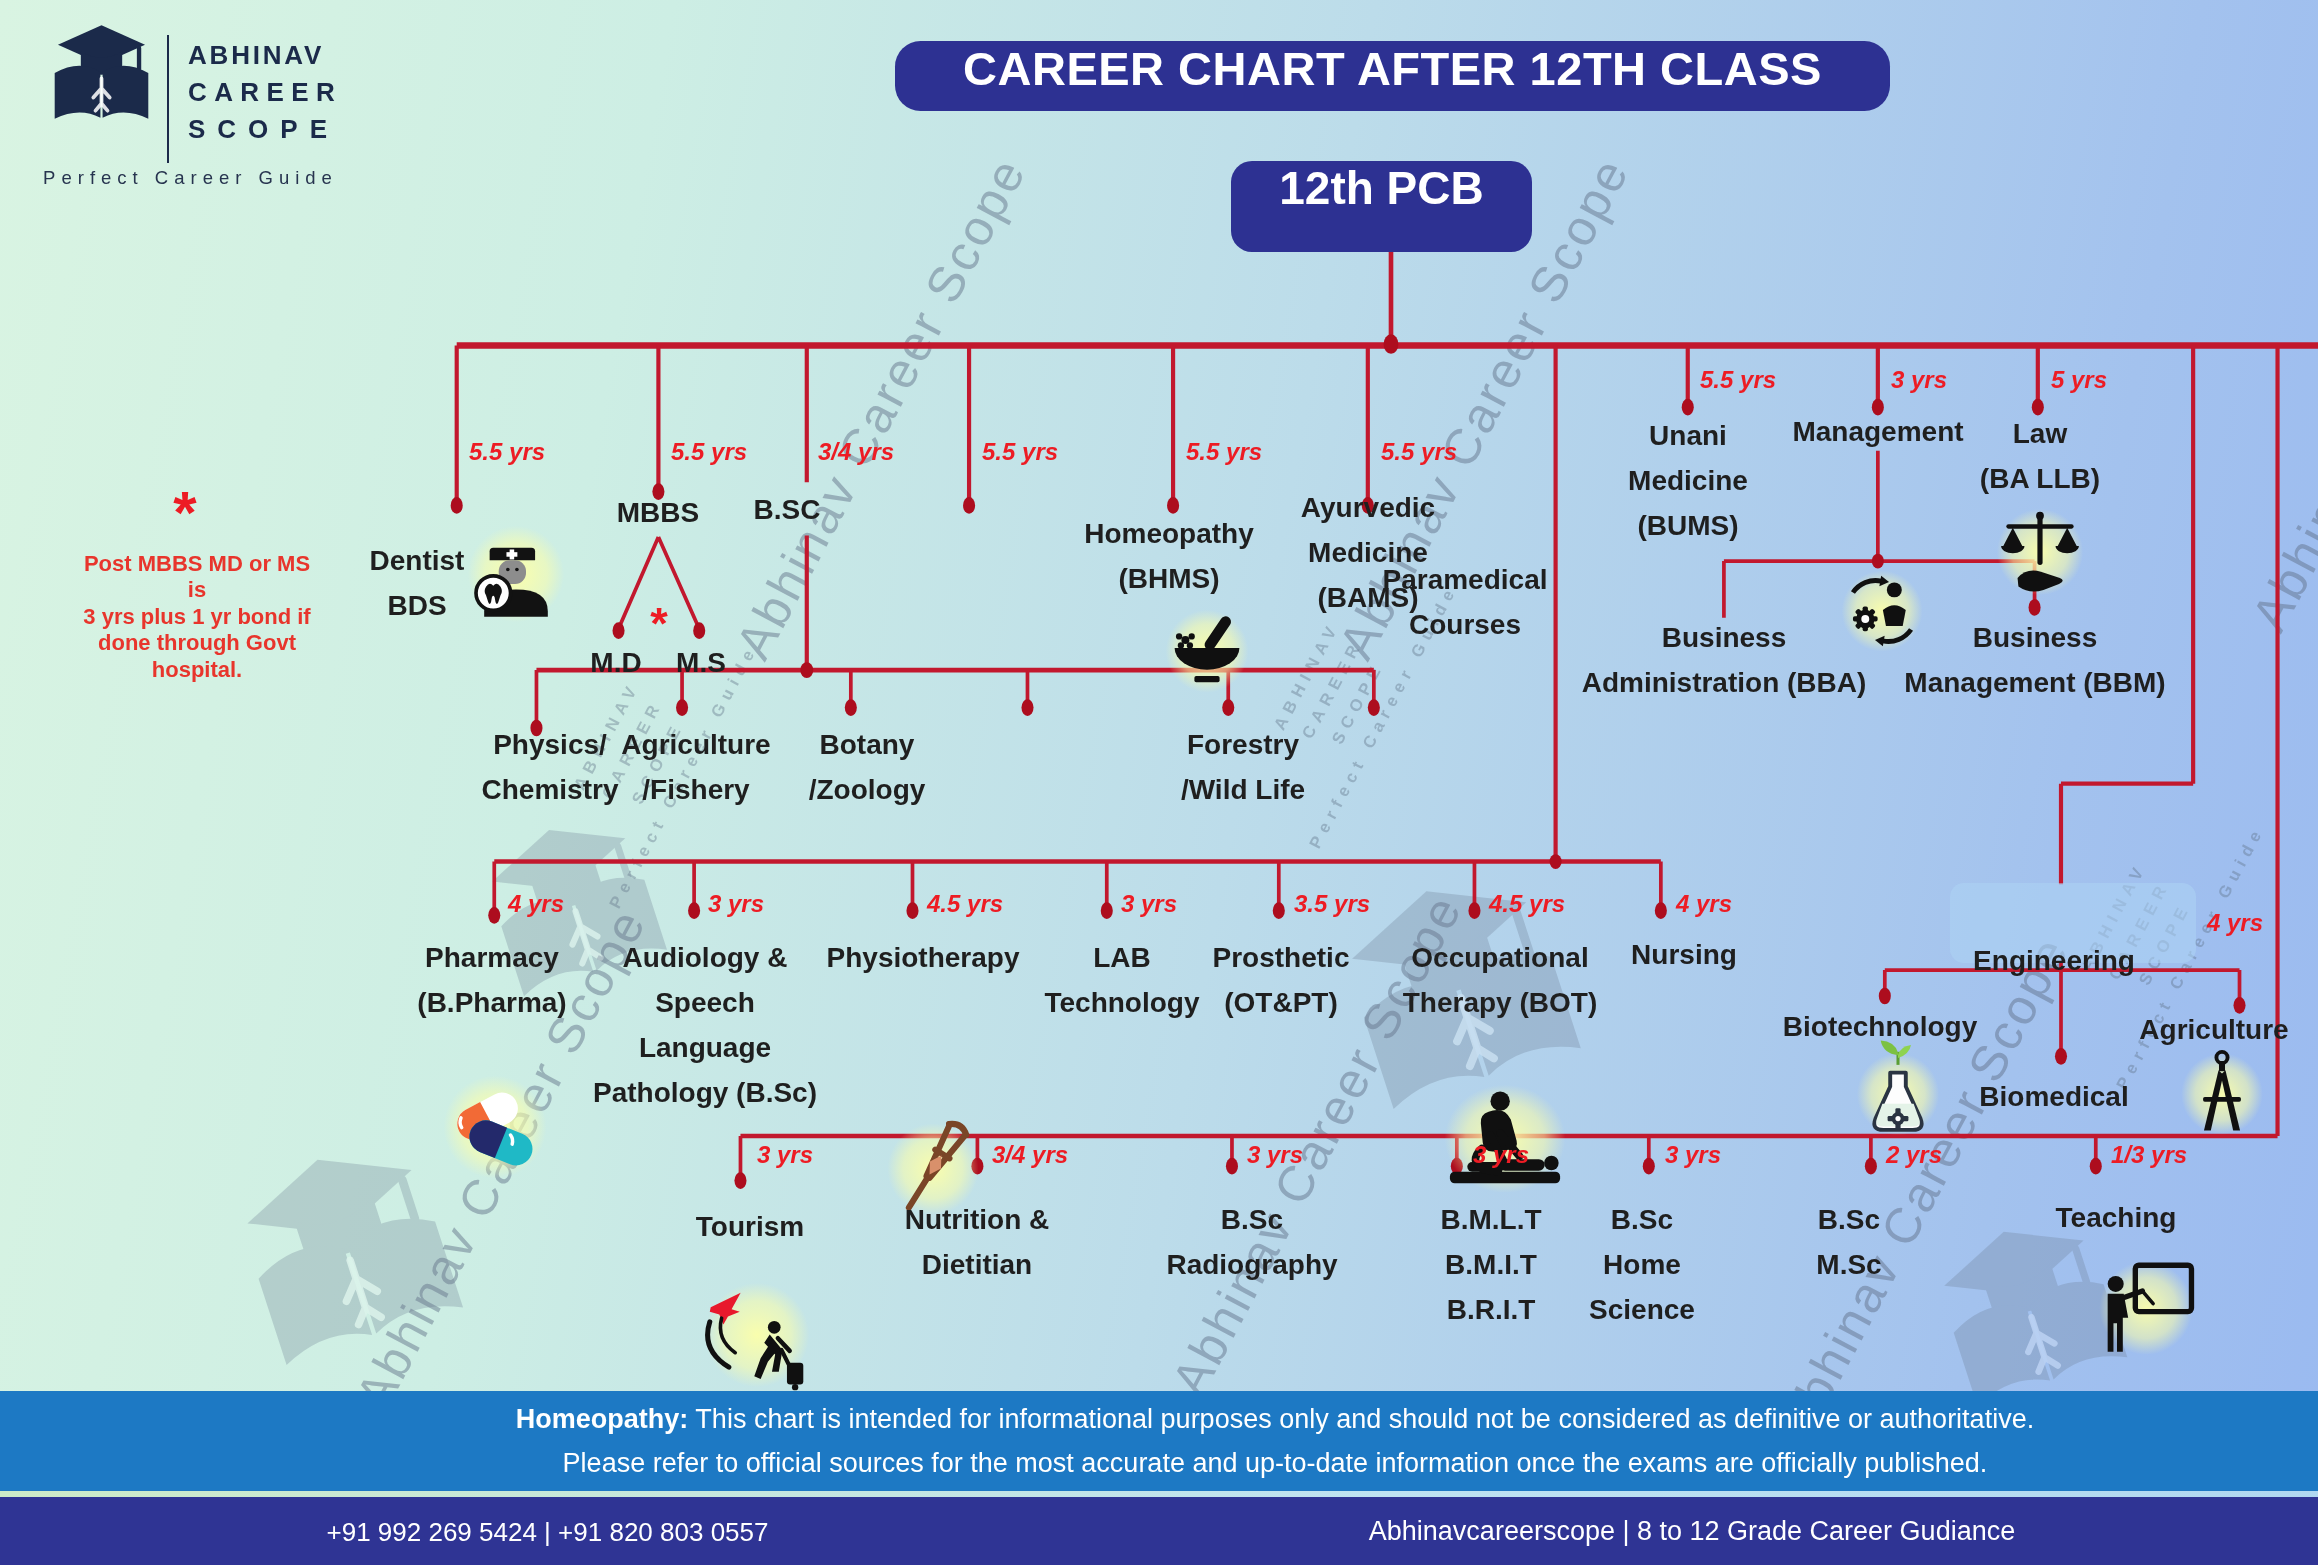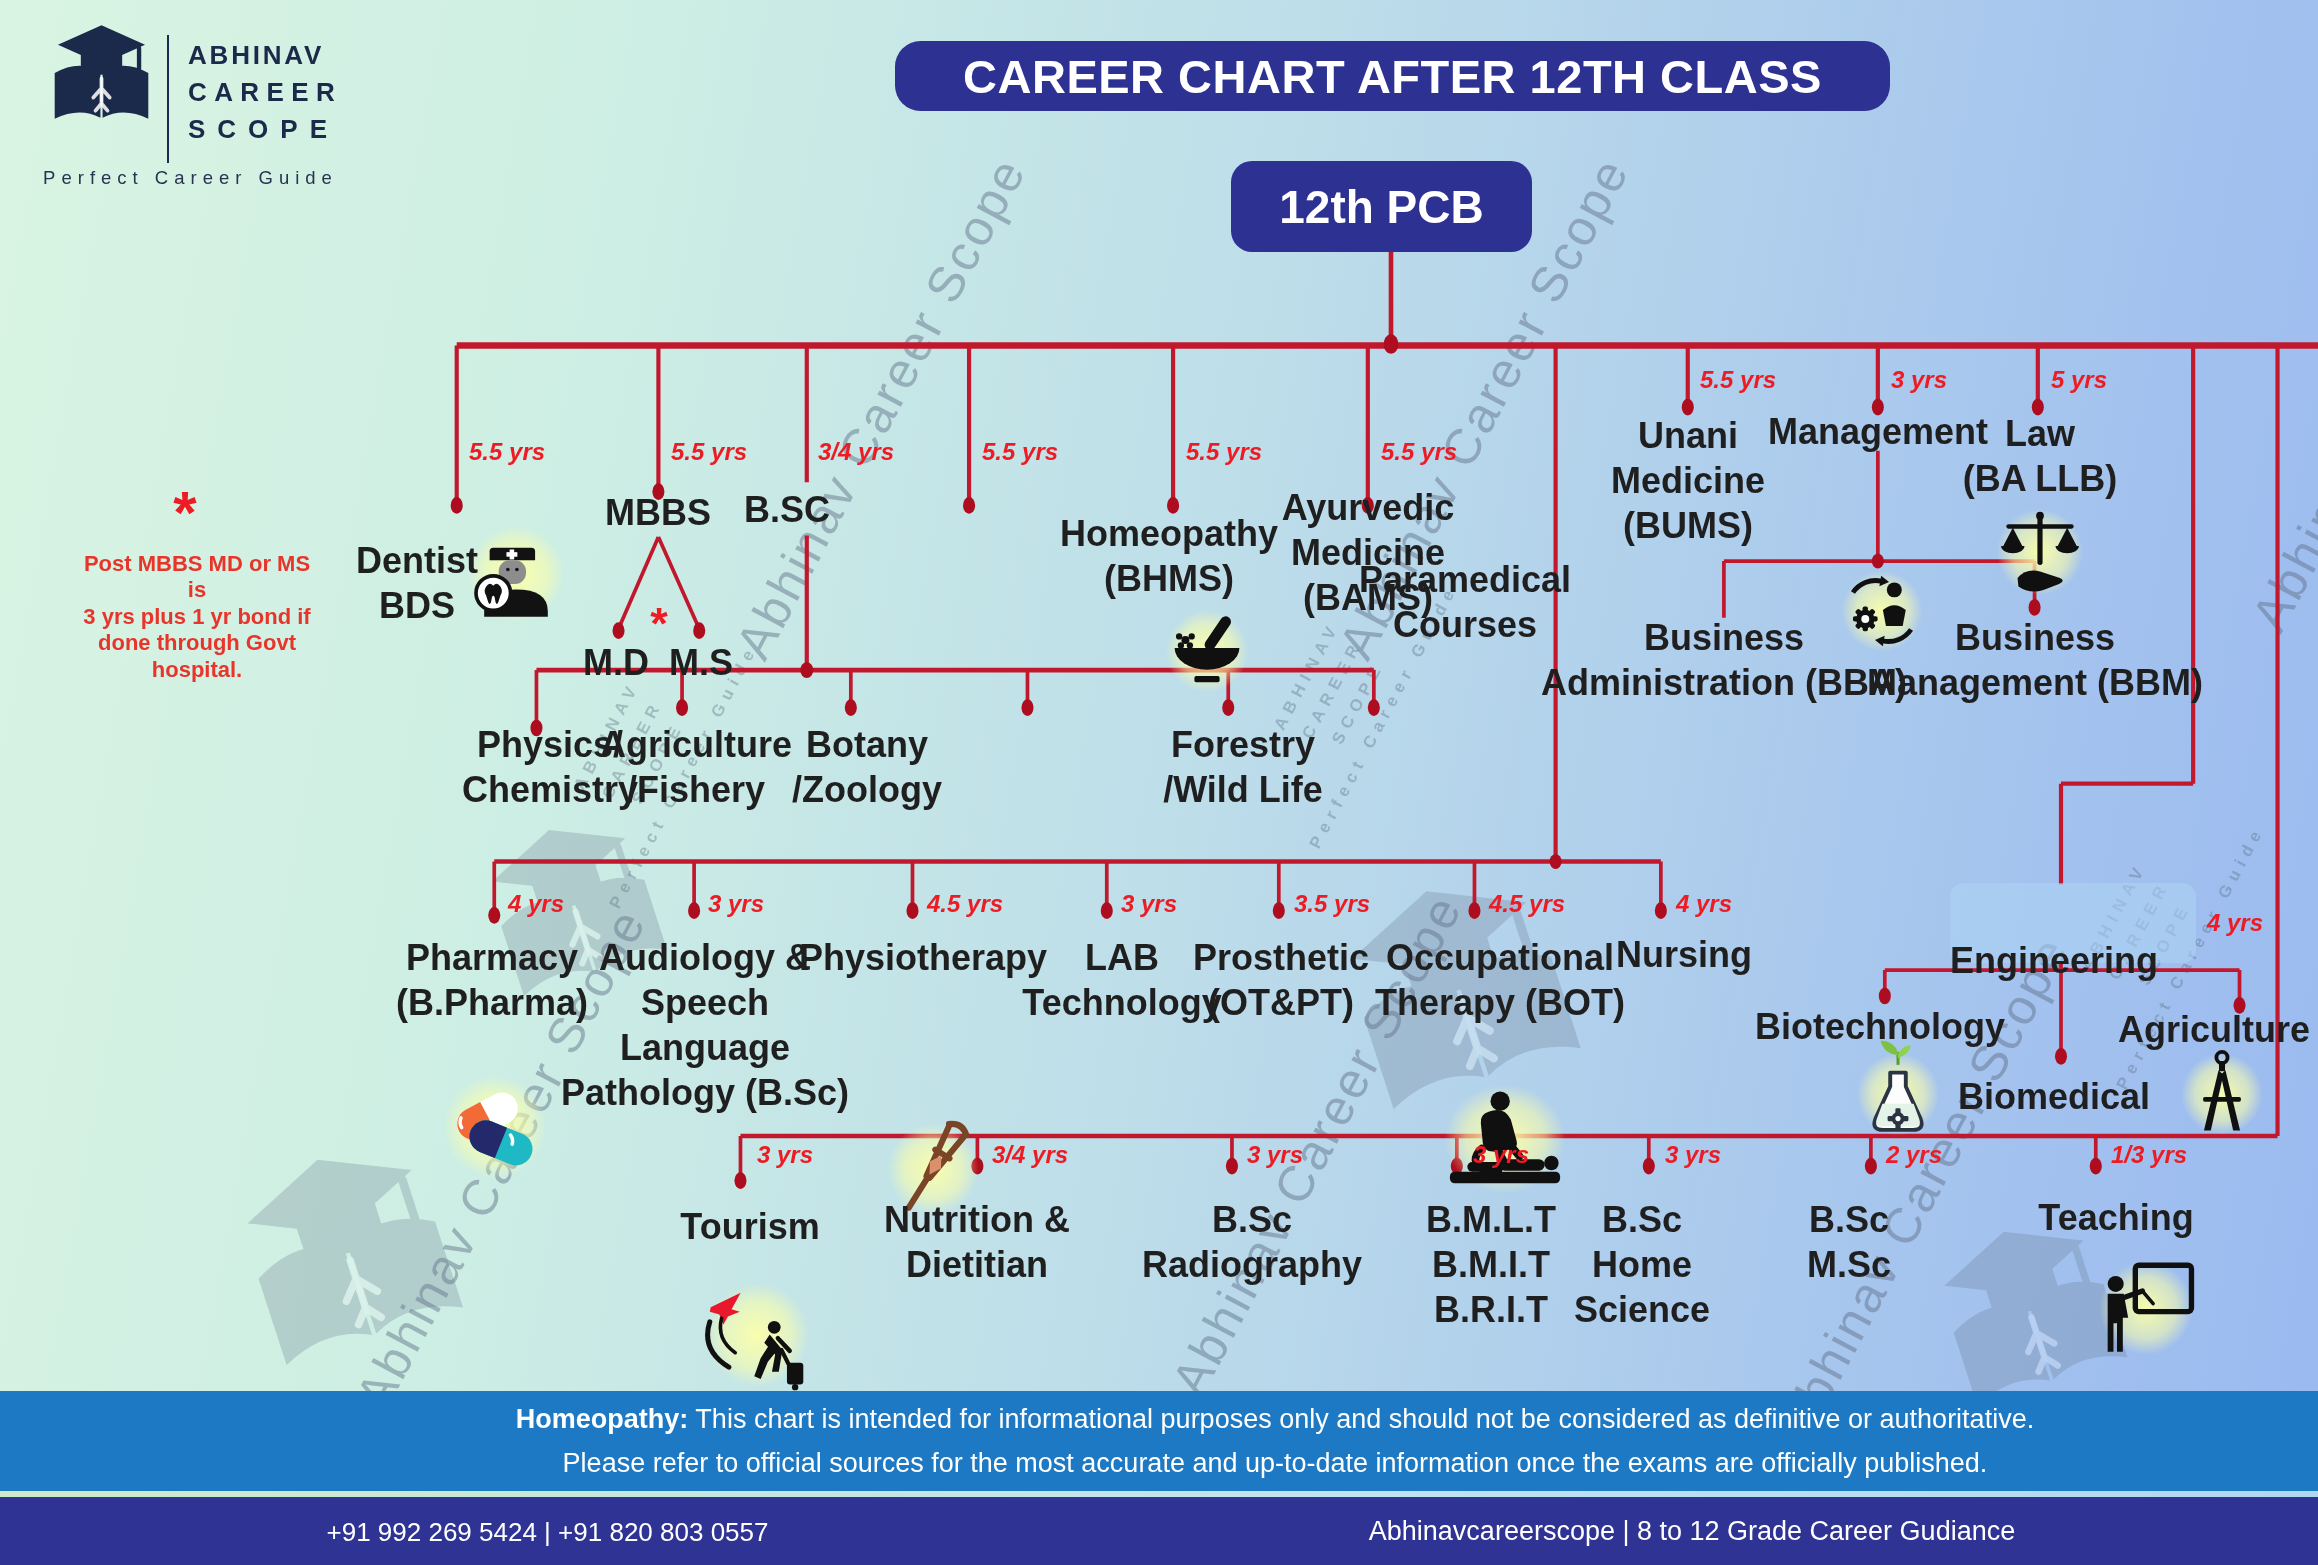--- a/index.html
+++ b/index.html
@@ -9,29 +9,29 @@
   
   .wm{position:absolute;transform:translate(-50%,-50%) rotate(-62deg);font-size:50px;
       letter-spacing:2.8px;color:rgba(93,110,132,.46);white-space:nowrap;z-index:1;font-weight:400;}
   .wm-stack{position:absolute;transform:translate(-50%,-50%) rotate(-62deg);z-index:1;
       color:rgba(93,110,132,.38);text-align:center;font-size:16.7px;letter-spacing:6.5px;
       line-height:29px;white-space:pre-line;font-weight:600;}
   .wm-logo{position:absolute;transform:translate(-50%,-50%) rotate(-18deg);color:#6a7a90;opacity:.28;z-index:1;}
   
   #connectors{position:absolute;left:0;top:0;z-index:2;}
   
-  .node{position:absolute;transform:translateX(-50%);text-align:center;font-size:36px;
+  .node{position:absolute;transform:translateX(-50%);text-align:center;font-size:28px;
         line-height:45px;font-weight:600;color:#1f1f1f;white-space:pre-line;z-index:4;}
   .dur{position:absolute;transform:translateY(-50%);font-size:24px;font-weight:600;
        color:#ed1c24;z-index:4;white-space:nowrap;font-style:italic;}
   .ast{position:absolute;color:#ed1c24;font-weight:700;z-index:4;transform:translate(-50%,-50%);}
   .icon{position:absolute;transform:translate(-50%,-50%);z-index:3;}
   
   .pill{position:absolute;background:#2d3192;color:#ffffff;border-radius:25.5px;display:flex;
-        align-items:center;justify-content:center;z-index:5;font-weight:700;}
+        justify-content:center;z-index:5;font-weight:700;}
   #title-pill{left:895px;top:41px;width:995px;height:70px;font-size:47px;letter-spacing:0.5px;}
   #subtitle-pill{left:1231px;top:161px;width:301px;height:91px;font-size:46px;border-radius:21px;}
   #brand{position:absolute;left:28px;top:14px;z-index:5;color:#1b2a4a;}
   #brand-divider{position:absolute;left:139px;top:21px;width:2.3px;height:128px;background:#1b2a4a;}
   .brand-line{position:absolute;left:160px;font-size:26px;font-weight:600;letter-spacing:2.8px;color:#1b2a4a;}
   #brand-tagline{position:absolute;left:0px;top:153px;width:325px;text-align:center;font-size:18.5px;
       letter-spacing:6px;color:#27344f;font-weight:500;}
   
   #note-text{position:absolute;left:81px;top:551px;width:232px;text-align:center;font-size:22px;
       line-height:26.4px;font-weight:600;color:#e8352c;z-index:4;white-space:pre-line;}

